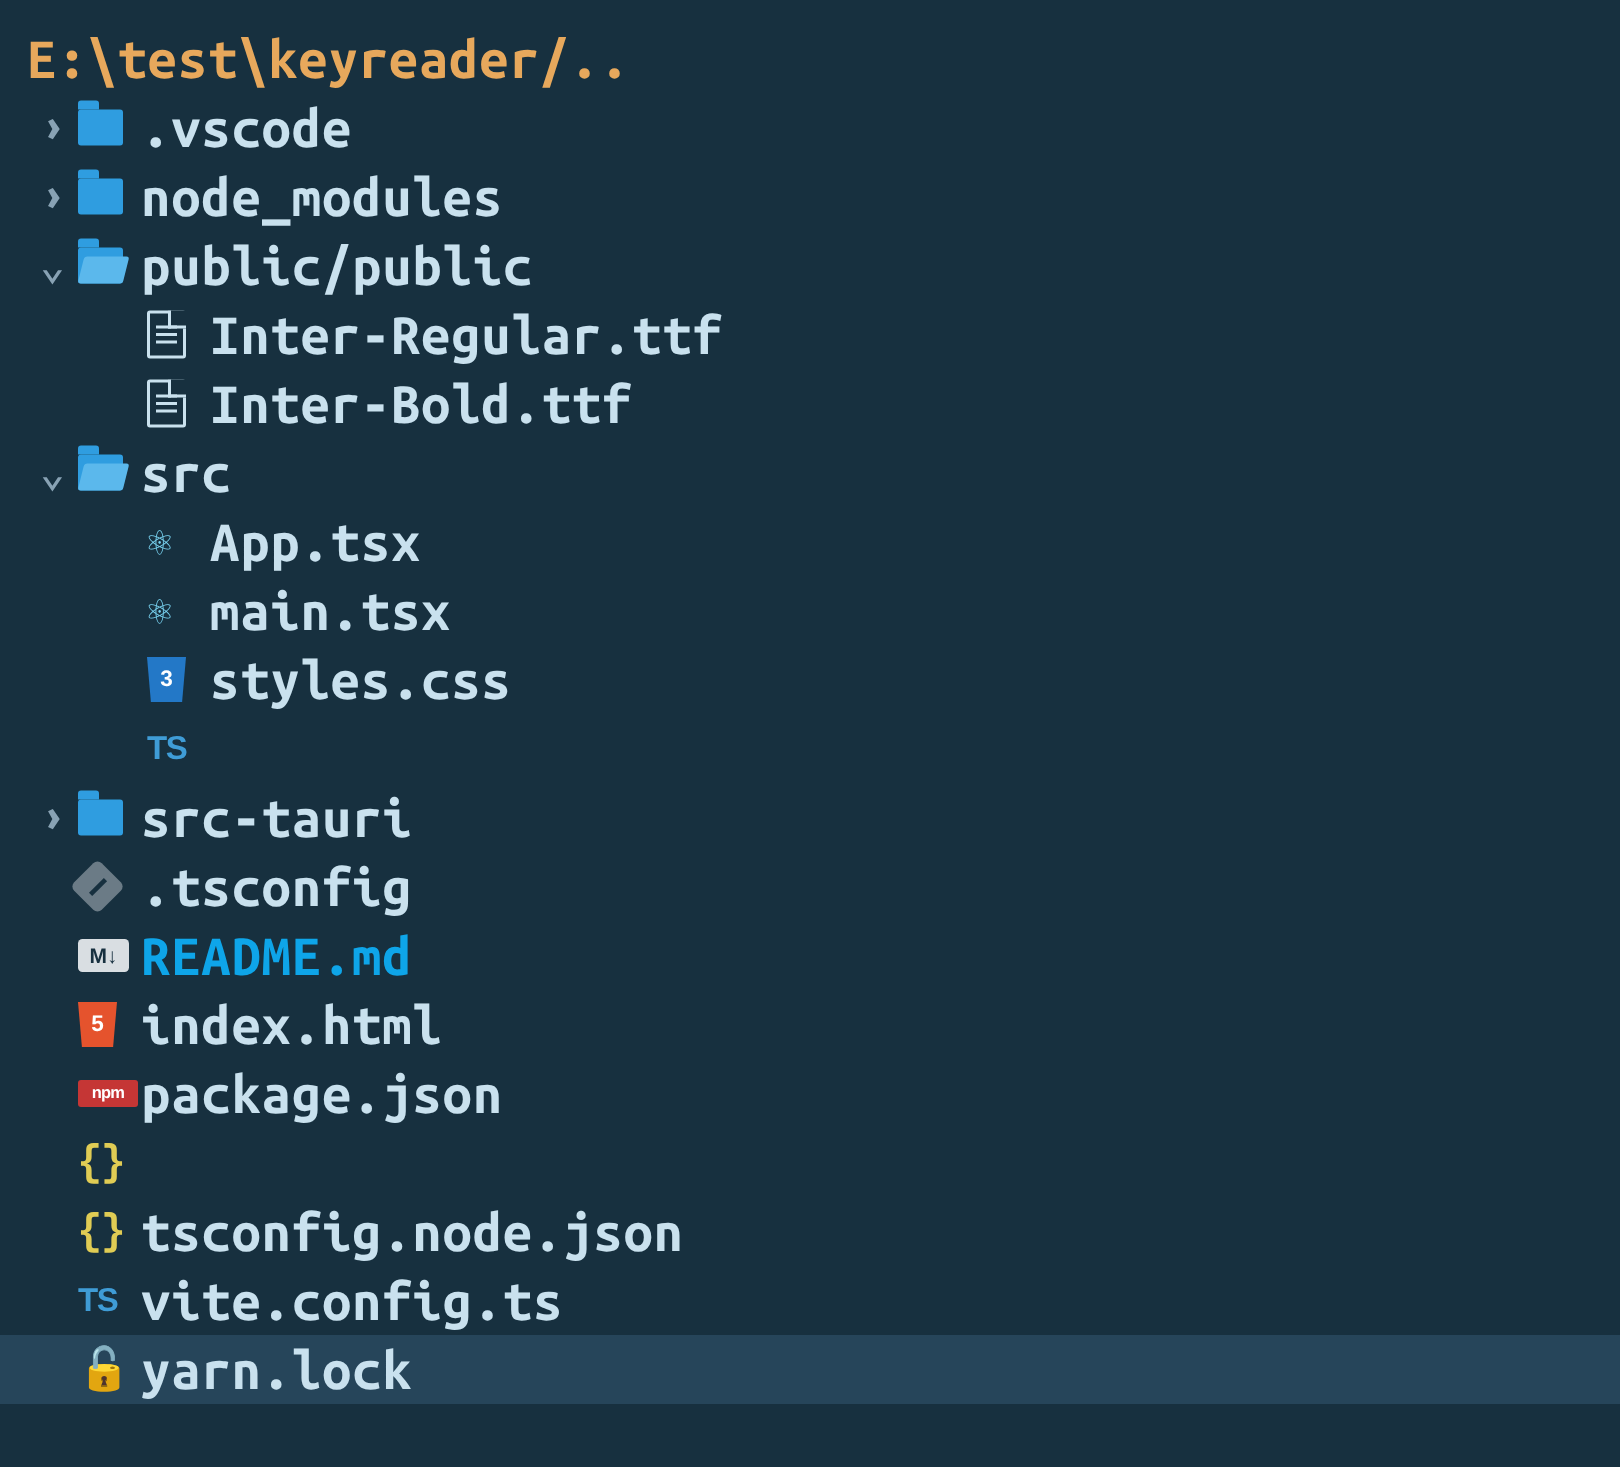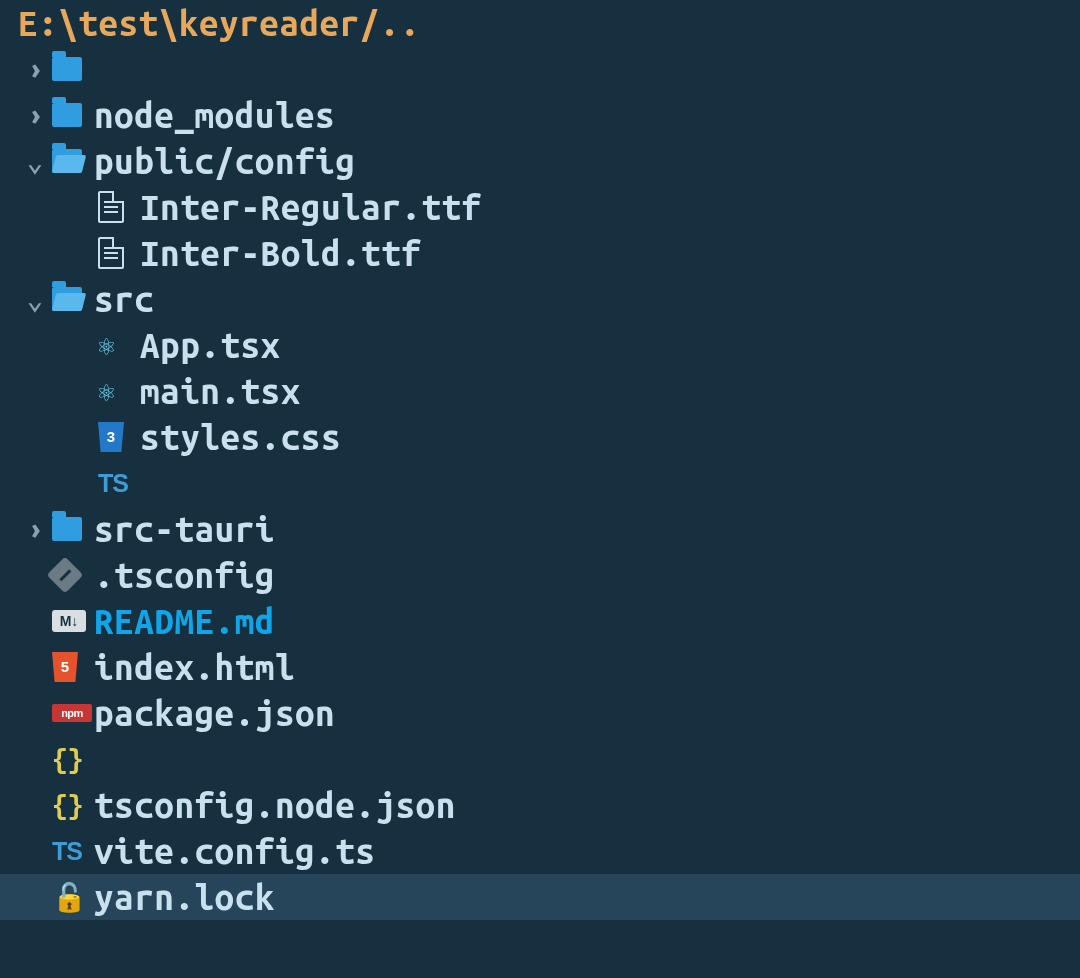--- a/index.html
+++ b/index.html
@@ -17,21 +17,21 @@
   .tree {
     padding: 0 18px 0 18px;
     line-height: 46px;
     position: relative;
   }
 
   .root-path {
     color: #e7a85c;
     font-weight: 700;
     letter-spacing: 0.5px;
-    padding-top: 0;
+    padding-top: 16px;
   }
 
   .row {
     display: flex;
     align-items: center;
     height: 46px;
     white-space: nowrap;
   }
 
   .row.selected {
@@ -109,21 +109,21 @@
   }
   .html-ico {
     width: 26px; height: 30px;
     background: #e5532d;
     clip-path: polygon(0 0, 100% 0, 90% 100%, 10% 100%);
     color: #fff; font-size: 15px; font-weight: 800;
     display: inline-flex; align-items: center; justify-content: center;
     font-family: sans-serif;
   }
   .ts-ico {
-    color: #3f9cd6; font-size: 25px; font-weight: 900; letter-spacing: -1px;
+    color: #3f9cd6; font-size: 22px; font-weight: 900; letter-spacing: -1px;
     font-family: sans-serif;
   }
   .git-ico {
     width: 26px; height: 26px; background: #6b7b86;
     transform: rotate(45deg); border-radius: 4px;
     position: relative;
   }
   .git-ico::after{
     content:""; position:absolute; inset:0; margin:auto;
     width:3px; height:14px; background:#17303f;
@@ -146,36 +146,37 @@
 
 <div class="tree">
   <div class="root-path">E:\test\keyreader/..</div>
   <div id="rows">
       <div class="row">
         <span class="chev">›</span>
         <span style="display: inline-block; width: 0px;"></span>
         <span class="ico">
           <span class="folder-closed"></span>
         </span>
+        <span class="label">.vscode</span>
       </div>
       <div class="row">
         <span class="chev">›</span>
         <span style="display: inline-block; width: 0px;"></span>
         <span class="ico">
           <span class="folder-closed"></span>
         </span>
         <span class="label">node_modules</span>
       </div>
       <div class="row">
         <span class="chev">⌄</span>
         <span style="display: inline-block; width: 0px;"></span>
         <span class="ico">
           <span class="folder-open"></span>
         </span>
-        <span class="label">public/config</span>
+        <span class="label">public/public</span>
       </div>
       <div class="row">
         <span class="chev empty">·</span>
         <span style="display: inline-block; width: 46px;"></span>
         <span class="ico">
           <span class="file-glyph"></span>
         </span>
         <span class="label">Inter-Regular.ttf</span>
       </div>
       <div class="row">

